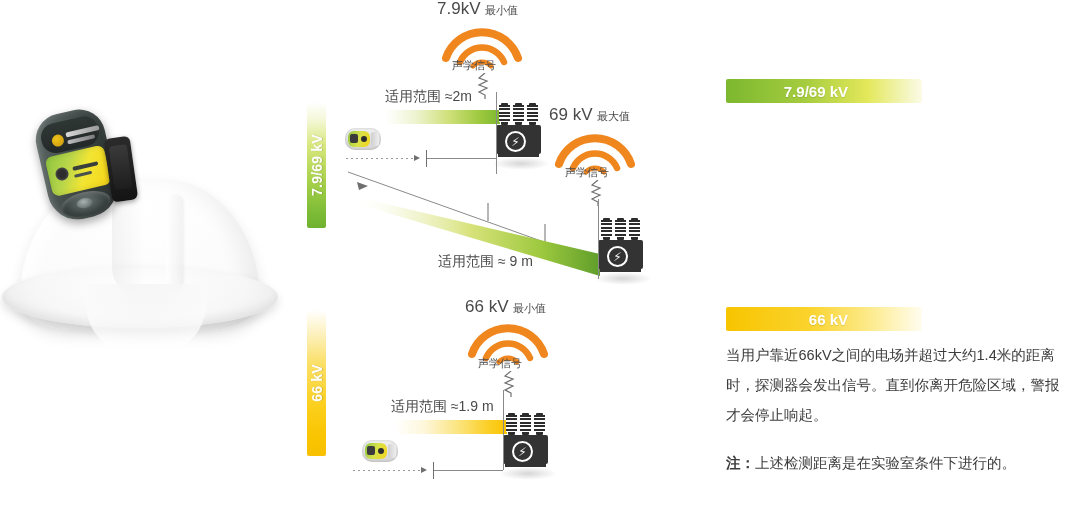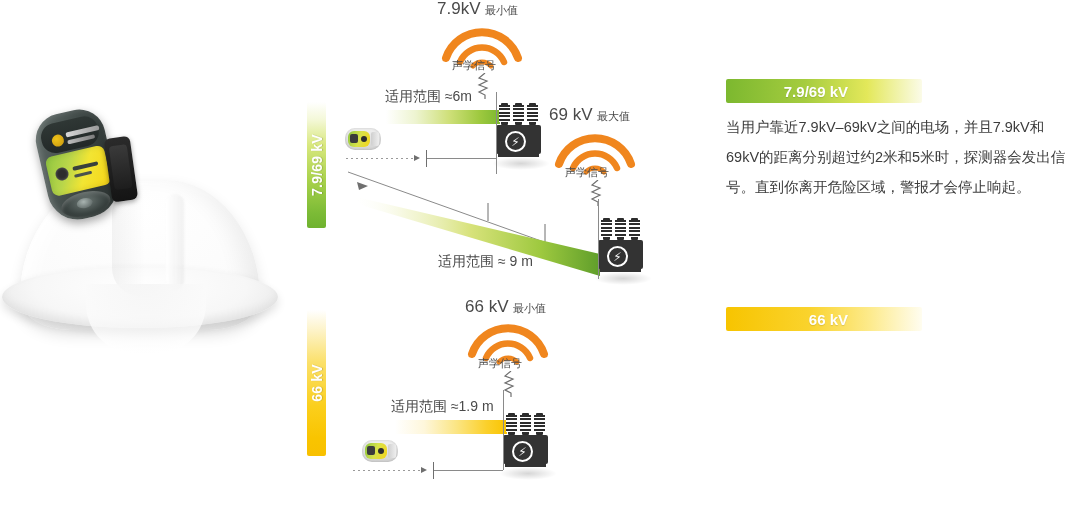--- a/index.html
+++ b/index.html
@@ -211,21 +211,21 @@
       </svg>
     </div>
     <div class="sig-lbl" style="left:152px;top:58px;">声学信号</div>
 
     <div class="zig" style="left:176px;top:73px;">
       <svg width="16" height="26" viewBox="0 0 16 26">
         <path d="M9 0 L3 5 L11 8 L3 12 L11 15 L3 19 L9 22 L9 26" fill="none" stroke="#6f6f6f" stroke-width="1.2"></path>
       </svg>
     </div>
 
-    <div class="measure-lbl" style="left:85px;top:88px;">适用范围 ≈6m</div>
+    <div class="measure-lbl" style="left:85px;top:88px;">适用范围 ≈2m</div>
     <div class="beam h-green" style="left:86px;top:110px;width:114px;height:14px;"></div>
 
     <div class="xfmr" style="left:196px;top:103px;width:50px;height:68px;">
       <div class="ins" style="left:5px;top:0;height:22px;"></div>
       <div class="ins" style="left:19px;top:0;height:22px;"></div>
       <div class="ins" style="left:33px;top:0;height:22px;"></div>
       <div class="box" style="left:0;top:22px;width:45px;height:29px;"></div>
       <div class="bolt" style="left:9px;top:28px;width:17px;height:17px;font-size:12px;">⚡</div>
       <div class="foot" style="left:2px;top:51px;width:41px;"></div>
       <div class="shadow" style="left:-4px;top:54px;width:58px;height:13px;"></div>
@@ -347,22 +347,25 @@
       <div class="spk"></div>
     </div>
 
   </div>
 
   <div class="panel">
 
     <div class="chip green" style="left:14px;top:79px;">
       <span>7.9/69 kV</span>
     </div>
-    <div class="para" style="left:14px;top:112px;">当用户靠近7.9kV–69kV之间的电场，并且7.9kV和69kV的距离分别超过约2米和5米时，探测器会发出信号。直到你离开危险区域，警报才会停止响起。</div>
 
     <div class="chip yellow" style="left:14px;top:307px;">
       <span>66 kV</span>
     </div>
-
+    <div class="para" style="left:14px;top:340px;">当用户靠近66kV之间的电场并超过大约1.4米的距离时，探测器会发出信号。直到你离开危险区域，警报才会停止响起。</div>
+
+    <div class="para" style="left:14px;top:448px;">
+      <b>注：</b><span>上述检测距离是在实验室条件下进行的。</span>
+    </div>
 
   </div>
 
 </div>
 
 </body></html>

